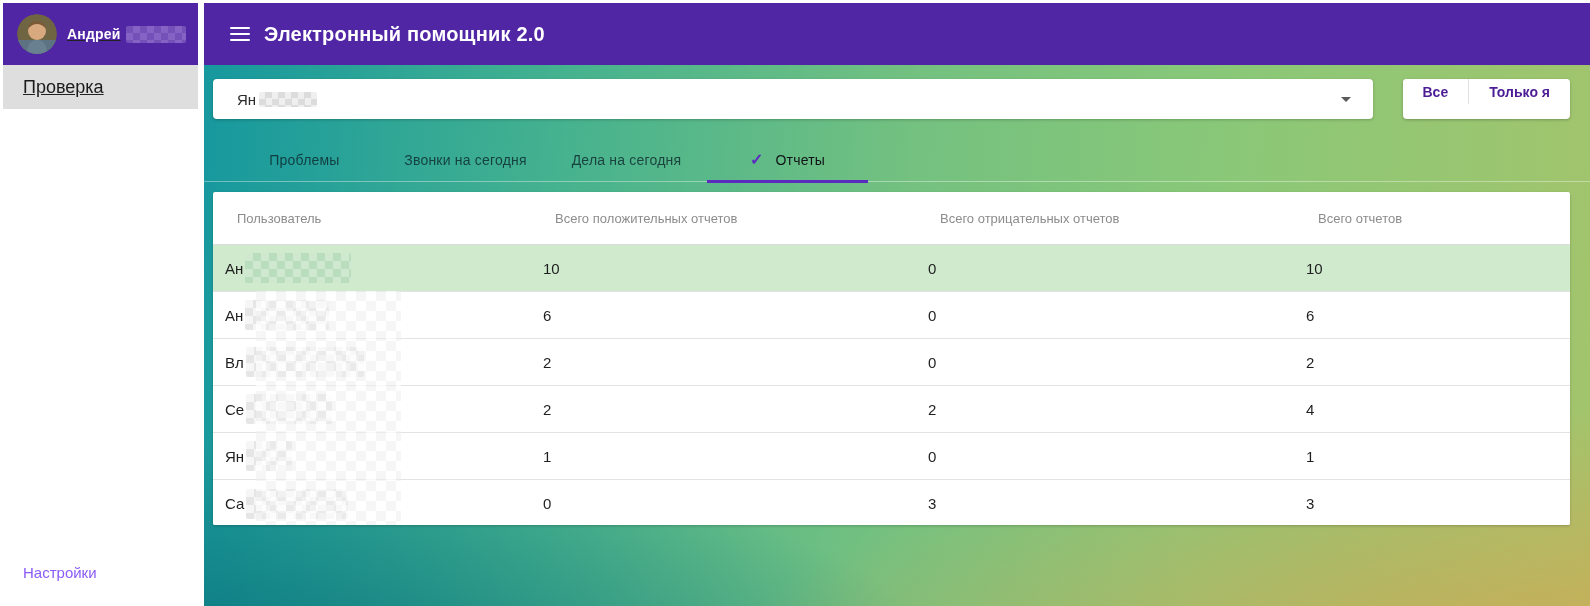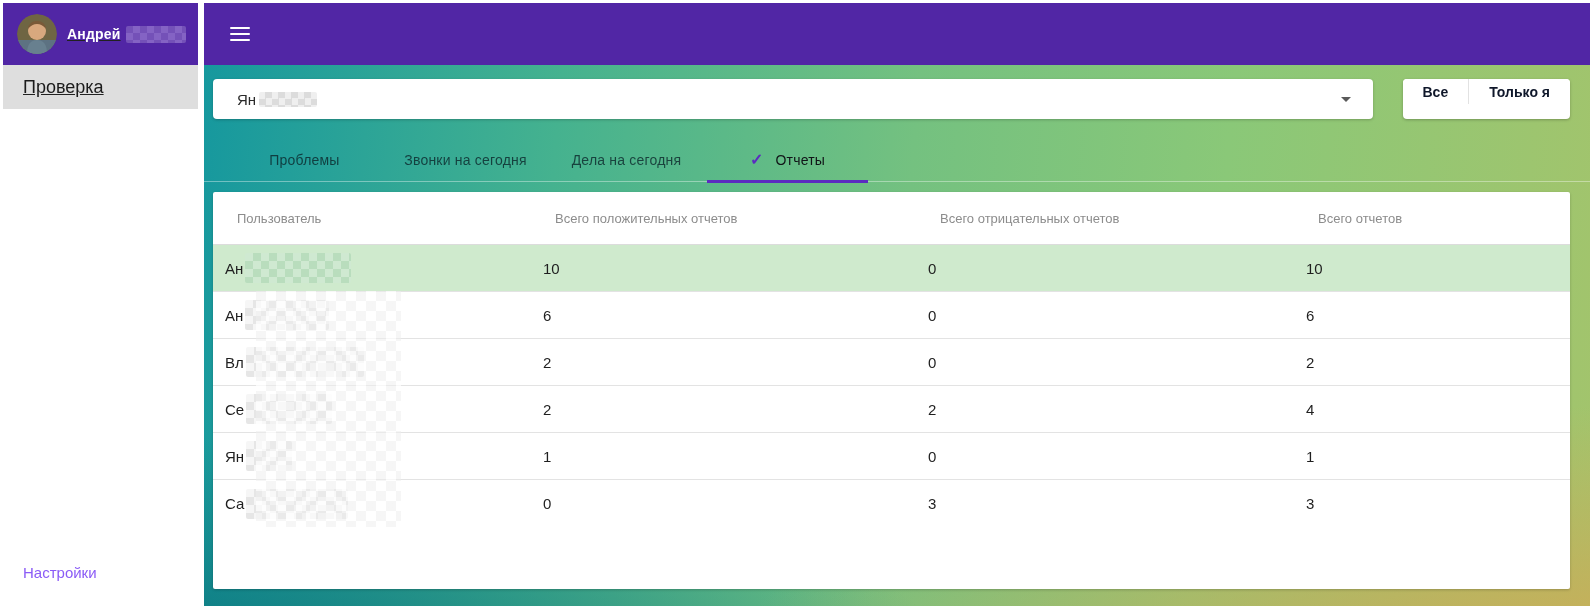--- a/index.html
+++ b/index.html
@@ -49,36 +49,36 @@
     box-shadow:0 1px 3px rgba(0,0,0,.22); cursor:pointer; font-size:15px; color:#2a2a2a;
   }
   .blur-chip.gray {
     height:15px; background:repeating-conic-gradient(#dcdcdc 0% 25%, #efefef 0% 50%);
     background-size:13px 13px; margin-left:3px;
   }
   .select .blur-chip.gray { width:58px; }
   .caret { margin-left:auto; width:0; height:0; border-left:5px solid transparent; border-right:5px solid transparent; border-top:5px solid #5a5a5a; }
   .btn-group { display:flex; background:#fff; border-radius:4px; overflow:hidden; box-shadow:0 1px 3px rgba(0,0,0,.25); height:40px; }
   .btn-group button {
-    border:none; background:#fff; font-family:inherit; font-size:14px; font-weight:600; color:#0f172a;
+    border:none; background:#fff; font-family:inherit; font-size:14px; font-weight:600; color:#4c1d95;
     padding:0 20px; cursor:pointer; height:25px;
   }
   .btn-group button + button { border-left:1px solid #e2e2e2; }
 
   
   .tabs { margin-top:18px; height:45px; display:flex; padding-left:20px; border-bottom:1px solid rgba(255,255,255,.38); }
   .tab { position:relative; width:161px; height:45px; display:flex; align-items:center; justify-content:center;
     font-size:14px; font-weight:500; color:rgba(10,35,40,.78); cursor:pointer; letter-spacing:.2px; }
   .tab.active { color:#101417; }
   .tab.active::after { content:""; position:absolute; left:0; right:0; bottom:-1px; height:3px; background:#5b2bc0; }
   .tab .check { color:#5b2bc0; font-weight:700; font-size:16px; margin-right:12px; }
 
   
   .card { position:relative; margin:10px 20px 0 9px; background:#fff; border-radius:2px;
-    box-shadow:0 1px 3px rgba(0,0,0,.2); height:397px; overflow:hidden; }
+    box-shadow:0 1px 3px rgba(0,0,0,.2); height:333px; overflow:hidden; }
   .thead, .trow { display:grid; grid-template-columns:318px 385px 378px 1fr; align-items:center; }
   .thead { height:53px; border-bottom:1px solid #dcdcdc; }
   .thead .hcell { font-size:13px; color:#8c8c8c; padding-left:24px; }
   .trow { height:47px; border-bottom:1px solid #e3e3e3; font-size:15px; color:#1f1f1f; cursor:pointer; background:#fff; }
   .trow:last-child { border-bottom:none; }
   .trow.hl { background:#cfeacd; }
   .cell { padding-left:12px; display:flex; align-items:center; }
   .cell .blur-chip { height:30px; margin-left:2px;
     background:repeating-conic-gradient(#e6e6e6 0% 25%, #f6f6f6 0% 50%); background-size:16px 16px; }
   .trow.hl .cell .blur-chip { background:repeating-conic-gradient(#b9ddbd 0% 25%, #cfe9d1 0% 50%); background-size:16px 16px; }
@@ -118,20 +118,21 @@
     <div class="settings">Настройки</div>
   </aside>
 
   <main class="main">
     <header class="appbar">
       <span class="hamburger">
           <i></i>
           <i></i>
           <i></i>
         </span>
+      <h1 class="app-title">Электронный помощник 2.0</h1>
     </header>
 
     <div class="content">
 
       <div class="toolbar">
         <div class="select">
           <span>Ян</span>
           <span class="blur-chip gray"></span>
           <span class="caret"></span>
         </div>

